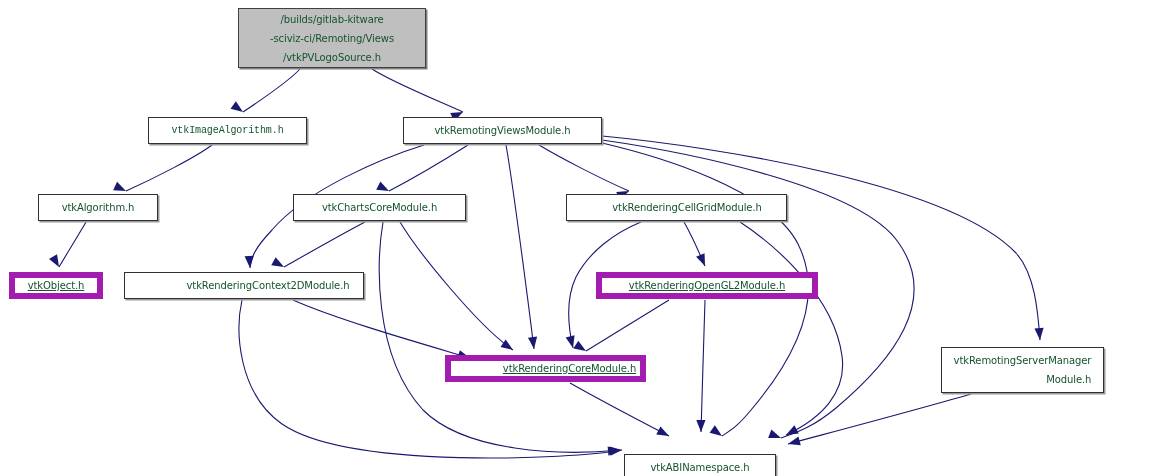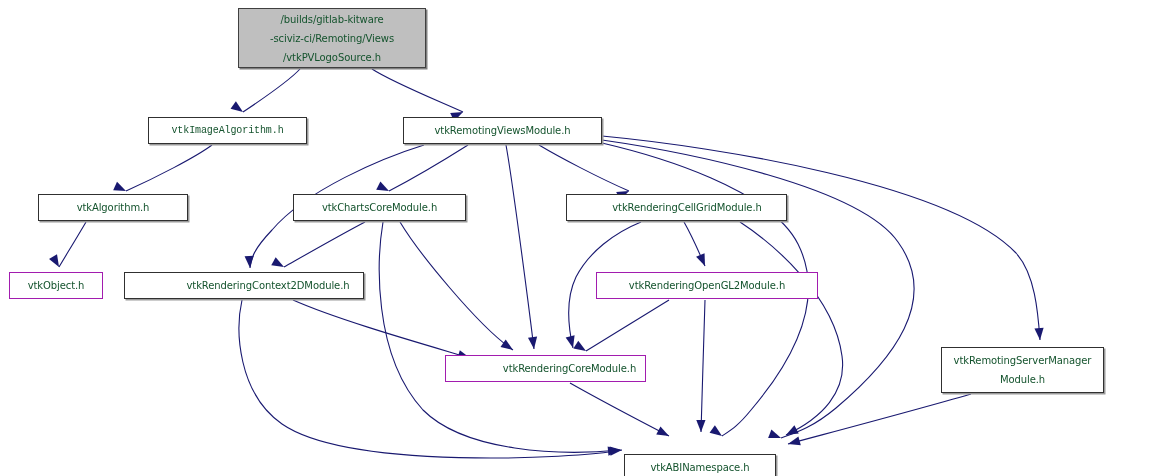--- a/index.html
+++ b/index.html
@@ -41,21 +41,22 @@
   .node-box.root {
     background: #bfbfbf;
     border: 1px solid #404040;
     box-shadow: 1.5px 1.5px 0 0 #808080;
   }
   .node-box.plain {
     border: 1px solid #303030;
     box-shadow: 1.5px 1.5px 0 0 #9a9a9a;
   }
   .node-box.danger {
-    border: 1px solid #a21caf;
+    border: 6px solid #a21caf;
+    text-decoration: underline;
   }
   .edge-layer {
     position: absolute;
     left: 0;
     top: 0;
     width: 1152px;
     height: 476px;
     z-index: 1;
     pointer-events: none;
   }
@@ -117,25 +118,25 @@
         <polygon points="788,444 798.4021027403345,436.453062967036 800.7814007572168,445.3400726410973" fill="#191970"></polygon>
       </g>
   </svg>
 
   <div id="nodes-group">
       <div class="node-box root" style="left: 238px; top: 8px; width: 188px; height: 60px;"><span>/builds/gitlab-kitware
 -sciviz-ci/Remoting/Views
 /vtkPVLogoSource.h</span></div>
       <div class="node-box plain" style="left: 148px; top: 117px; width: 159px; height: 27px; font-family: Liberation Mono, monospace;"><span>vtkImageAlgorithm.h</span></div>
       <div class="node-box plain" style="left: 403px; top: 117px; width: 199px; height: 27px;"><span>vtkRemotingViewsModule.h</span></div>
-      <div class="node-box plain" style="left: 38px; top: 194px; width: 150px; height: 27px;"><span>vtkAlgorithm.h</span></div>
+      <div class="node-box plain" style="left: 38px; top: 194px; width: 120px; height: 27px;"><span>vtkAlgorithm.h</span></div>
       <div class="node-box plain" style="left: 293px; top: 194px; width: 173px; height: 27px;"><span>vtkChartsCoreModule.h</span></div>
       <div class="node-box plain" style="left: 566px; top: 194px; width: 221px; height: 27px; padding-left: 21px;"><span>vtkRenderingCellGridModule.h</span></div>
       <div class="node-box danger" style="left: 9px; top: 272px; width: 94px; height: 27px;"><span>vtkObject.h</span></div>
       <div class="node-box plain" style="left: 124px; top: 272px; width: 240px; height: 27px; padding-left: 48px;"><span>vtkRenderingContext2DModule.h</span></div>
       <div class="node-box danger" style="left: 596px; top: 272px; width: 222px; height: 27px;"><span>vtkRenderingOpenGL2Module.h</span></div>
       <div class="node-box danger" style="left: 445px; top: 355px; width: 201px; height: 27px; padding-left: 48px;"><span>vtkRenderingCoreModule.h</span></div>
-      <div class="node-box plain" style="left: 941px; top: 347px; width: 163px; height: 46px;"><span>vtkRemotingServerManager
+      <div class="node-box plain" style="left: 941px; top: 347px; width: 163px; height: 46px; text-align: right;"><span>vtkRemotingServerManager
 Module.h</span></div>
       <div class="node-box plain" style="left: 624px; top: 438px; width: 152px; height: 27px; margin-top: 16px;"><span>vtkABINamespace.h</span></div>
     </div>
 
 </div>
 
 </body></html>

